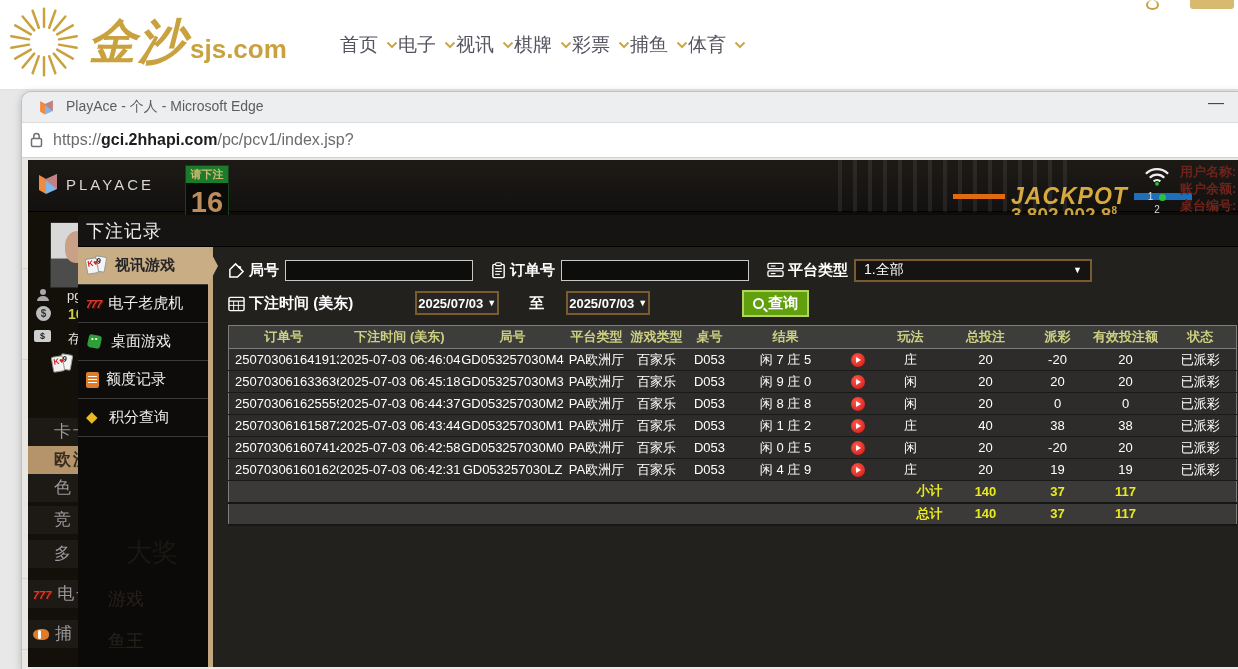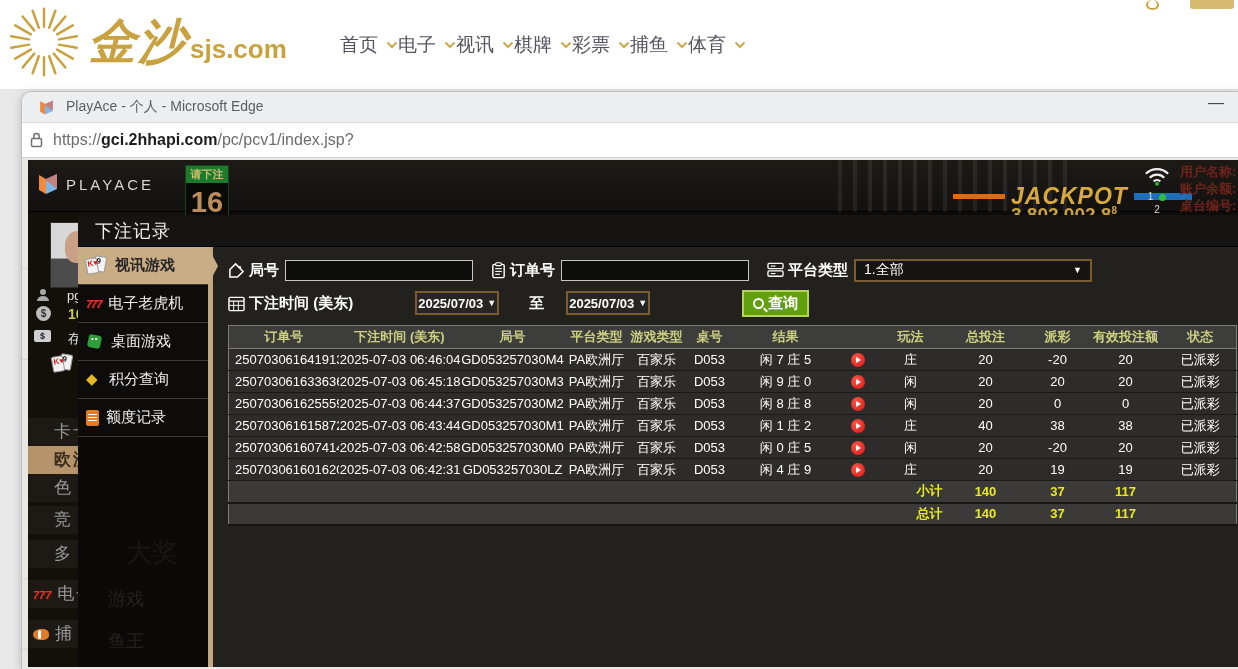--- a/index.html
+++ b/index.html
@@ -74,21 +74,21 @@
   .balance { color:#c9cf4a; font-weight:bold; font-size:14px; }
   .gtab { position:absolute; left:0; width:202px; height:28px; background:#1d1a16;
     color:#9a9a9a; font-size:17px; line-height:28px; padding-left:26px; letter-spacing:2px;
     white-space:nowrap; overflow:hidden; cursor:pointer; }
   .gtab.hl { background:#b5946c; color:#3a2c1c; font-weight:bold; }
   .gtab .t-ic { display:inline-block; margin-right:6px; vertical-align:middle; letter-spacing:0; }
 
   
   .modal { position:absolute; left:50px; top:55px; right:0; bottom:0; z-index:10; }
   .m-title { height:32px; background:#151412; border-bottom:1px solid #000;
-    color:#ededed; font-size:18px; line-height:32px; padding-left:17px; letter-spacing:1px; }
+    color:#ededed; font-size:18px; line-height:32px; padding-left:8px; letter-spacing:1px; }
   .m-body { position:absolute; left:0; top:32px; right:0; bottom:0; background:#23211e; }
   .m-menu { position:absolute; left:0; top:0; bottom:0; width:130px; background:rgba(10,9,8,.97); z-index:2; }
   .m-strip { position:absolute; left:130px; top:0; bottom:0; width:5px; background:#c3a781; z-index:1; }
   .m-item { position:relative; height:38px; display:flex; align-items:center; gap:7px;
     padding-left:8px; background:#0d0c0a; border-bottom:1px solid #3a3a38;
     color:#f0f0f0; font-size:15px; cursor:pointer; white-space:nowrap; z-index:2; }
   .m-item.active { background:#c9ad85; color:#262626; font-weight:bold; }
   .m-item.active::after { content:""; position:absolute; right:-10px; top:0;
     border-left:10px solid #c9ad85; border-top:19px solid transparent; border-bottom:19px solid transparent; }
   .ghost { position:absolute; color:#c8b090; pointer-events:none; white-space:nowrap; }
@@ -341,26 +341,26 @@
             </div>
             <div class="m-item">
               <span class="ic-777">777</span>
               <span>电子老虎机</span>
             </div>
             <div class="m-item">
               <span class="ic-dice"></span>
               <span>桌面游戏</span>
             </div>
             <div class="m-item">
+              <span class="ic-doc"></span>
+              <span>额度记录</span>
+            </div>
+            <div class="m-item">
               <span class="ic-diamond"></span>
               <span>积分查询</span>
-            </div>
-            <div class="m-item">
-              <span class="ic-doc"></span>
-              <span>额度记录</span>
             </div>
             <div class="ghost" style="left:48px; top:288px; font-size:26px; opacity:.07;">大奖</div>
             <div class="ghost" style="left:30px; top:340px; font-size:18px; opacity:.13;">游戏</div>
             <div class="ghost" style="left:30px; top:382px; font-size:18px; opacity:.13;">鱼王</div>
           </div>
 
           <div class="m-main">
 
             <div class="f-row">
               <svg width="17" height="17" viewBox="0 0 18 18">

